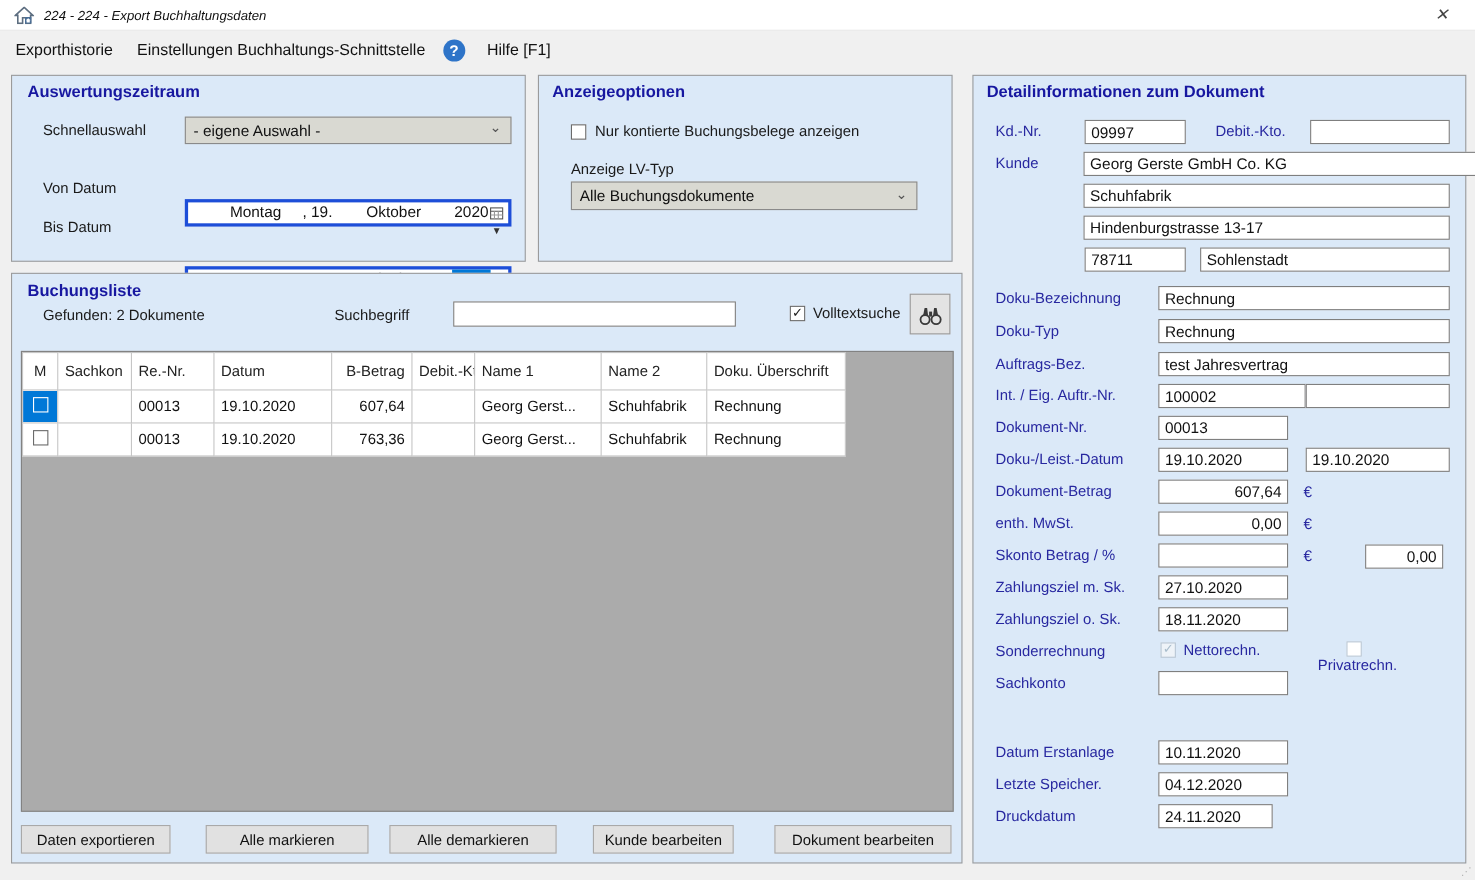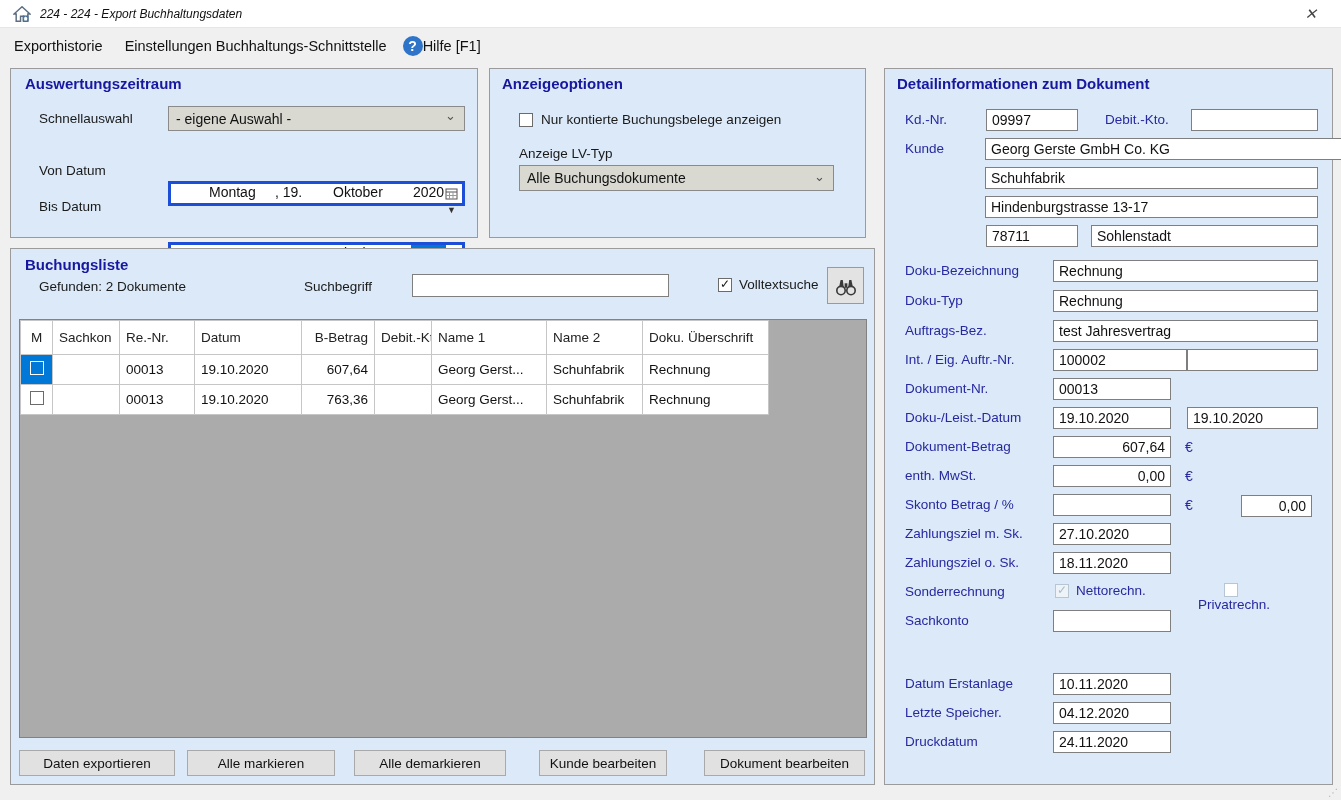--- a/index.html
+++ b/index.html
@@ -12,21 +12,21 @@
   .titlebar .home { margin-left:13px; width:18px; height:16px; }
   .titlebar .ttl { margin-left:9px; font-size:12px; color:#111; }
   .close-x { position:absolute; right:24px; top:4px; font-size:15px; color:#444; cursor:pointer; line-height:20px; }
 
   
   .menubar { position:absolute; left:0; top:29px; width:1341px; height:33px; background:#f0f0f0; display:flex; align-items:center; font-size:14.5px; color:#111; }
   .menu-item { padding:5px 8px; margin-left:6px; cursor:pointer; }
   .menu-item:first-child { margin-left:6px; }
   .help-wrap { display:flex; align-items:center; margin-left:8px; cursor:pointer; }
   .qmark { width:20px; height:20px; border-radius:50%; background:#2e74c8; color:#fff; font-weight:bold; font-size:14px; display:flex; align-items:center; justify-content:center; }
-  .help-label { margin-left:0; }
+  .help-label { margin-left:20px; }
 
   
   .panel { position:absolute; background:#dbe9f8; border:1px solid #9b9b9b; }
   .panel-title { font-size:15px; font-weight:bold; color:#1717a0; }
 
   .lbl { font-size:13.5px; color:#1a1a1a; }
   .nlbl { font-size:13.5px; color:#2828a0; }
 
   .field { background:#fff; border:1px solid #7f7f7f; font-size:14px; color:#111; padding:2px 5px; display:flex; align-items:center; overflow:hidden; white-space:nowrap; }
   .field.right { justify-content:flex-end; }
@@ -224,21 +224,21 @@
           <td class="num">763,36</td>
           <td></td>
           <td>Georg Gerst...</td>
           <td>Schuhfabrik</td>
           <td>Rechnung</td>
         </tr>
       </tbody>
     </table>
   </div>
 
-  <div class="btn" style="left:8px; top:501px; width:156px; height:26px;">Daten exportieren</div>
+  <div class="btn" style="left:8px; top:501px; width:136px; height:26px;">Daten exportieren</div>
   <div class="btn" style="left:176px; top:501px; width:148px; height:26px;">Alle markieren</div>
   <div class="btn" style="left:343px; top:501px; width:152px; height:26px;">Alle demarkieren</div>
   <div class="btn" style="left:528px; top:501px; width:128px; height:26px;">Kunde bearbeiten</div>
   <div class="btn" style="left:693px; top:501px; width:161px; height:26px;">Dokument bearbeiten</div>
 </div>
 
 <div class="panel" style="left:884px; top:68px; width:449px; height:717px;">
   <div class="panel-title abs" style="left:12px; top:6px;">Detailinformationen zum Dokument</div>
 
   <div class="nlbl abs" style="left:20px; top:43px;">Kd.-Nr.</div>
@@ -305,16 +305,16 @@
   <div class="nlbl abs" style="left:20px; top:544px;">Sachkonto</div>
   <div class="field abs" style="left:168px; top:541px; width:118px; height:22px;"></div>
 
   <div class="nlbl abs" style="left:20px; top:607px;">Datum Erstanlage</div>
   <div class="field abs" style="left:168px; top:604px; width:118px; height:22px;">10.11.2020</div>
 
   <div class="nlbl abs" style="left:20px; top:636px;">Letzte Speicher.</div>
   <div class="field abs" style="left:168px; top:633px; width:118px; height:22px;">04.12.2020</div>
 
   <div class="nlbl abs" style="left:20px; top:665px;">Druckdatum</div>
-  <div class="field abs" style="left:168px; top:662px; width:118px; height:22px;">24.11.2020</div>
+  <div class="field abs" style="left:168px; top:662px; width:104px; height:22px;">24.11.2020</div>
 </div>
 
 <div class="grip">⋰</div>
 
 </body></html>

